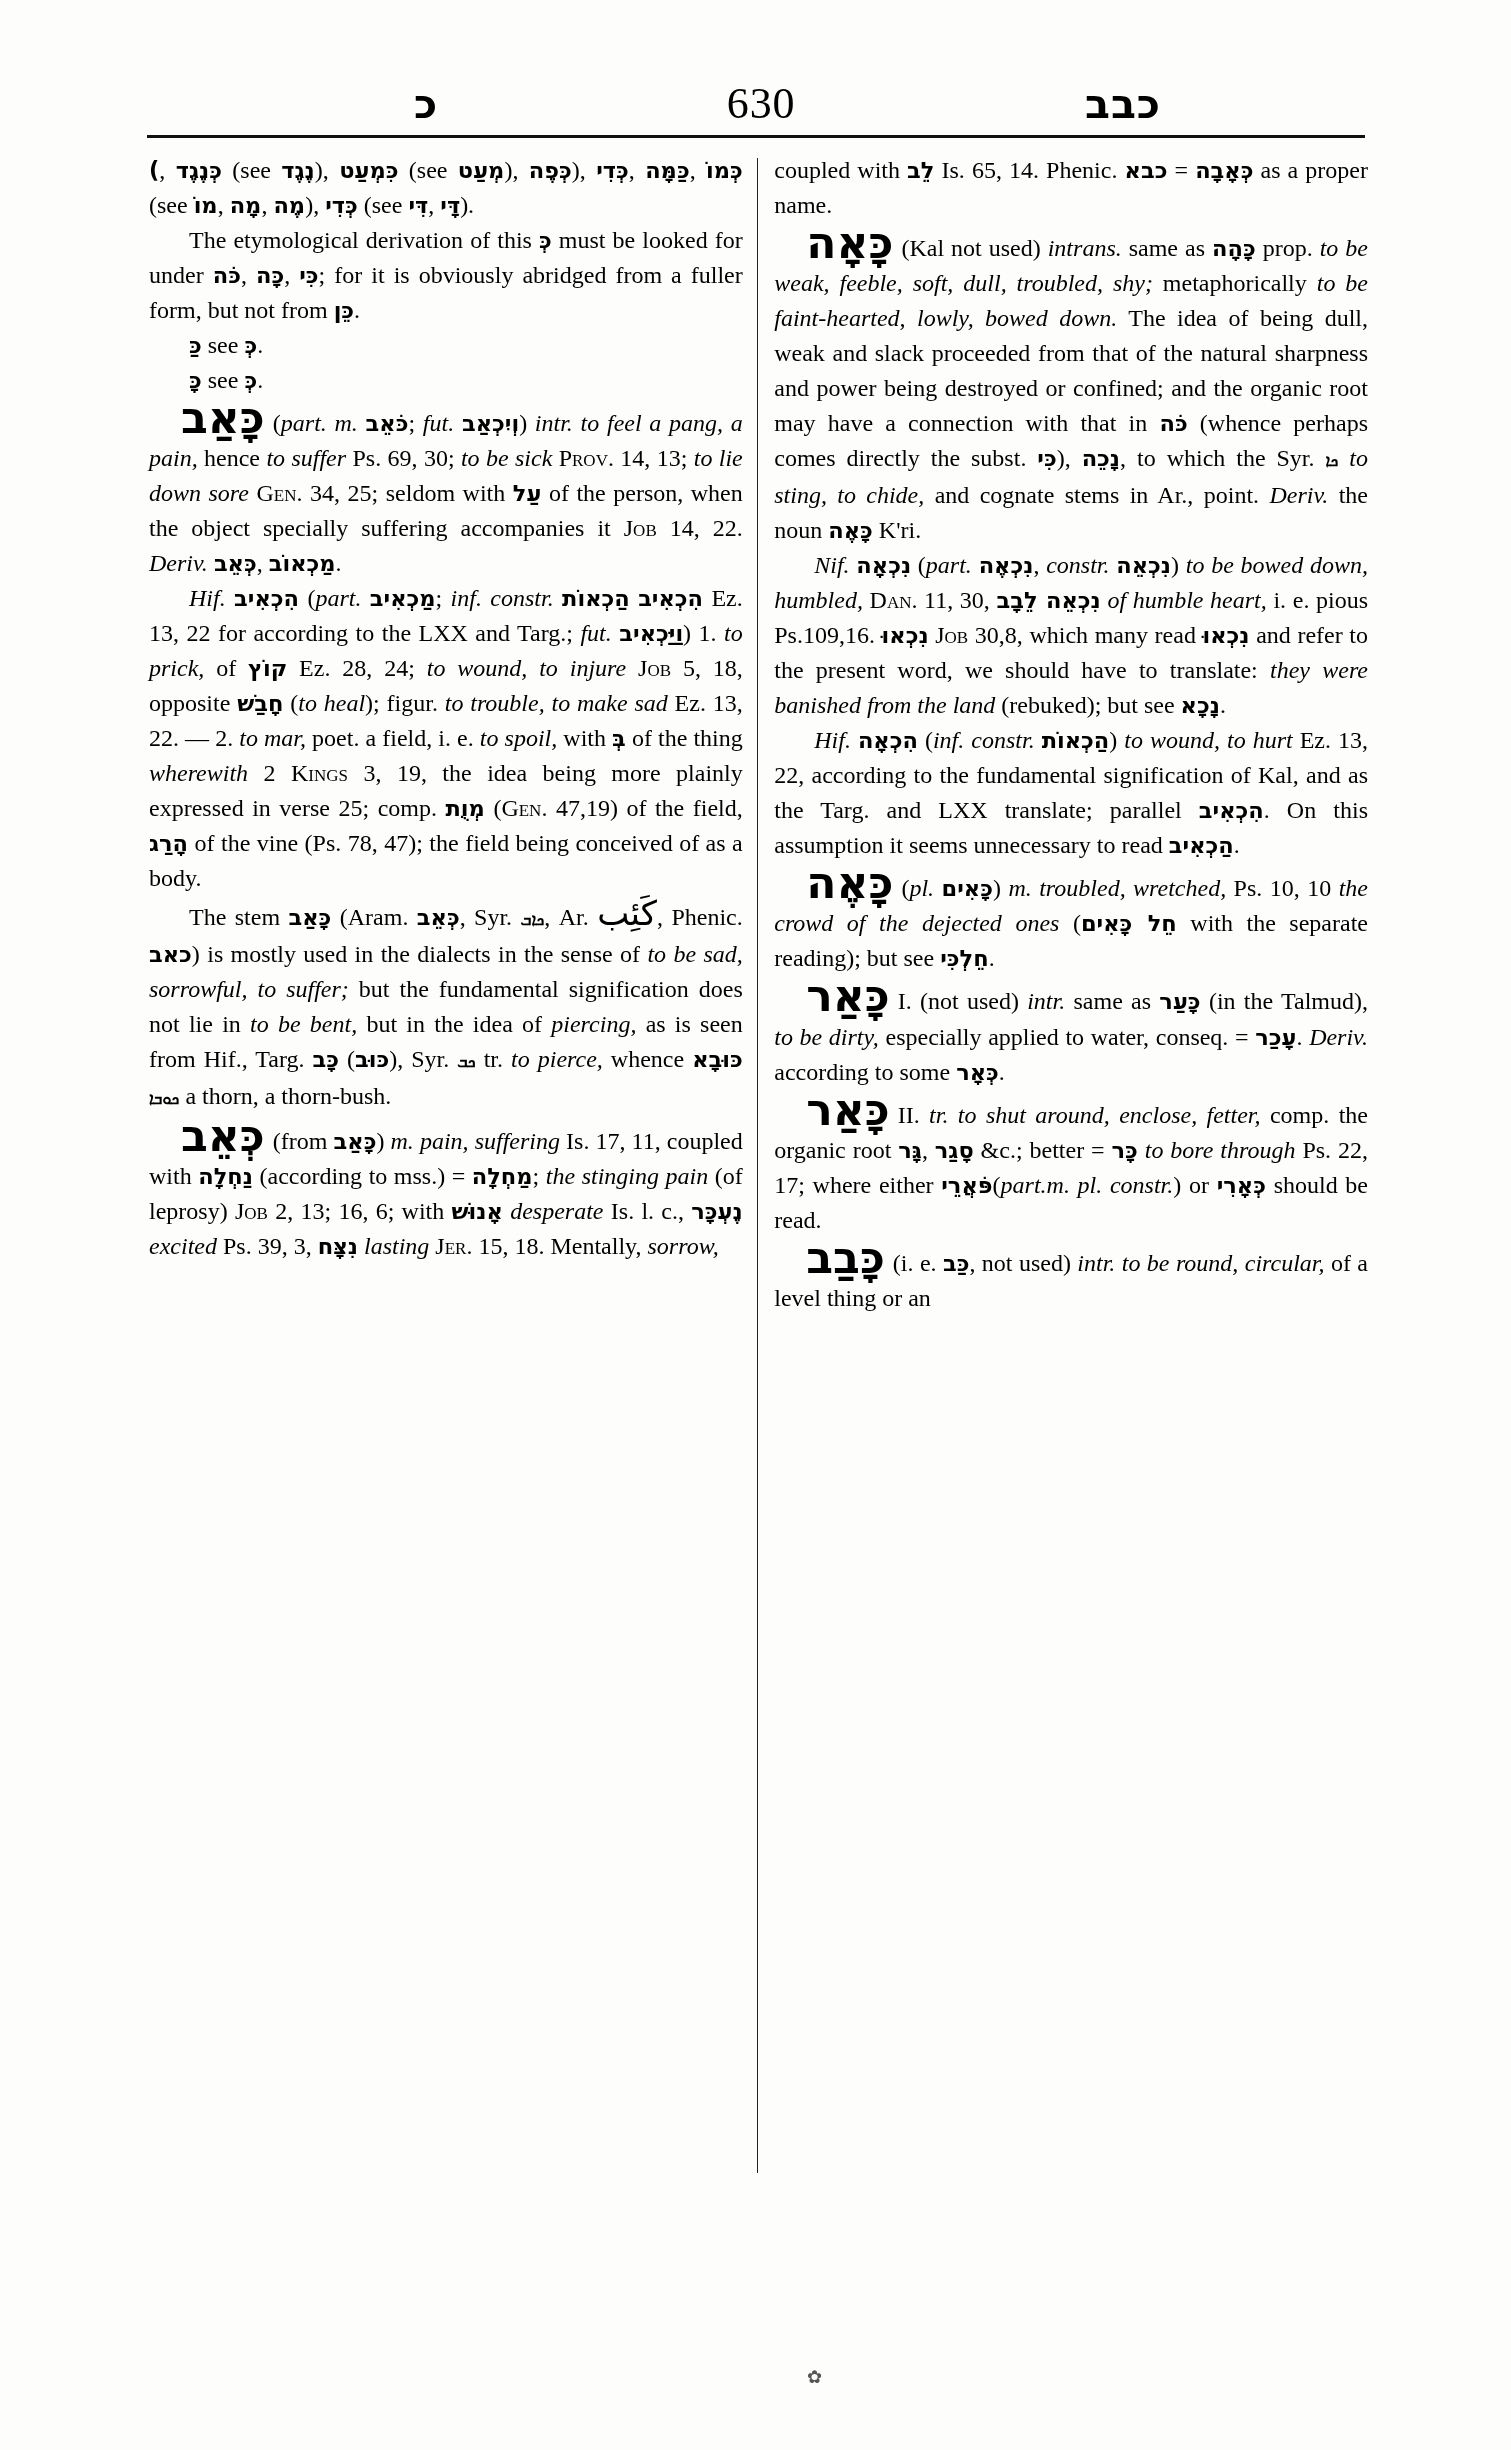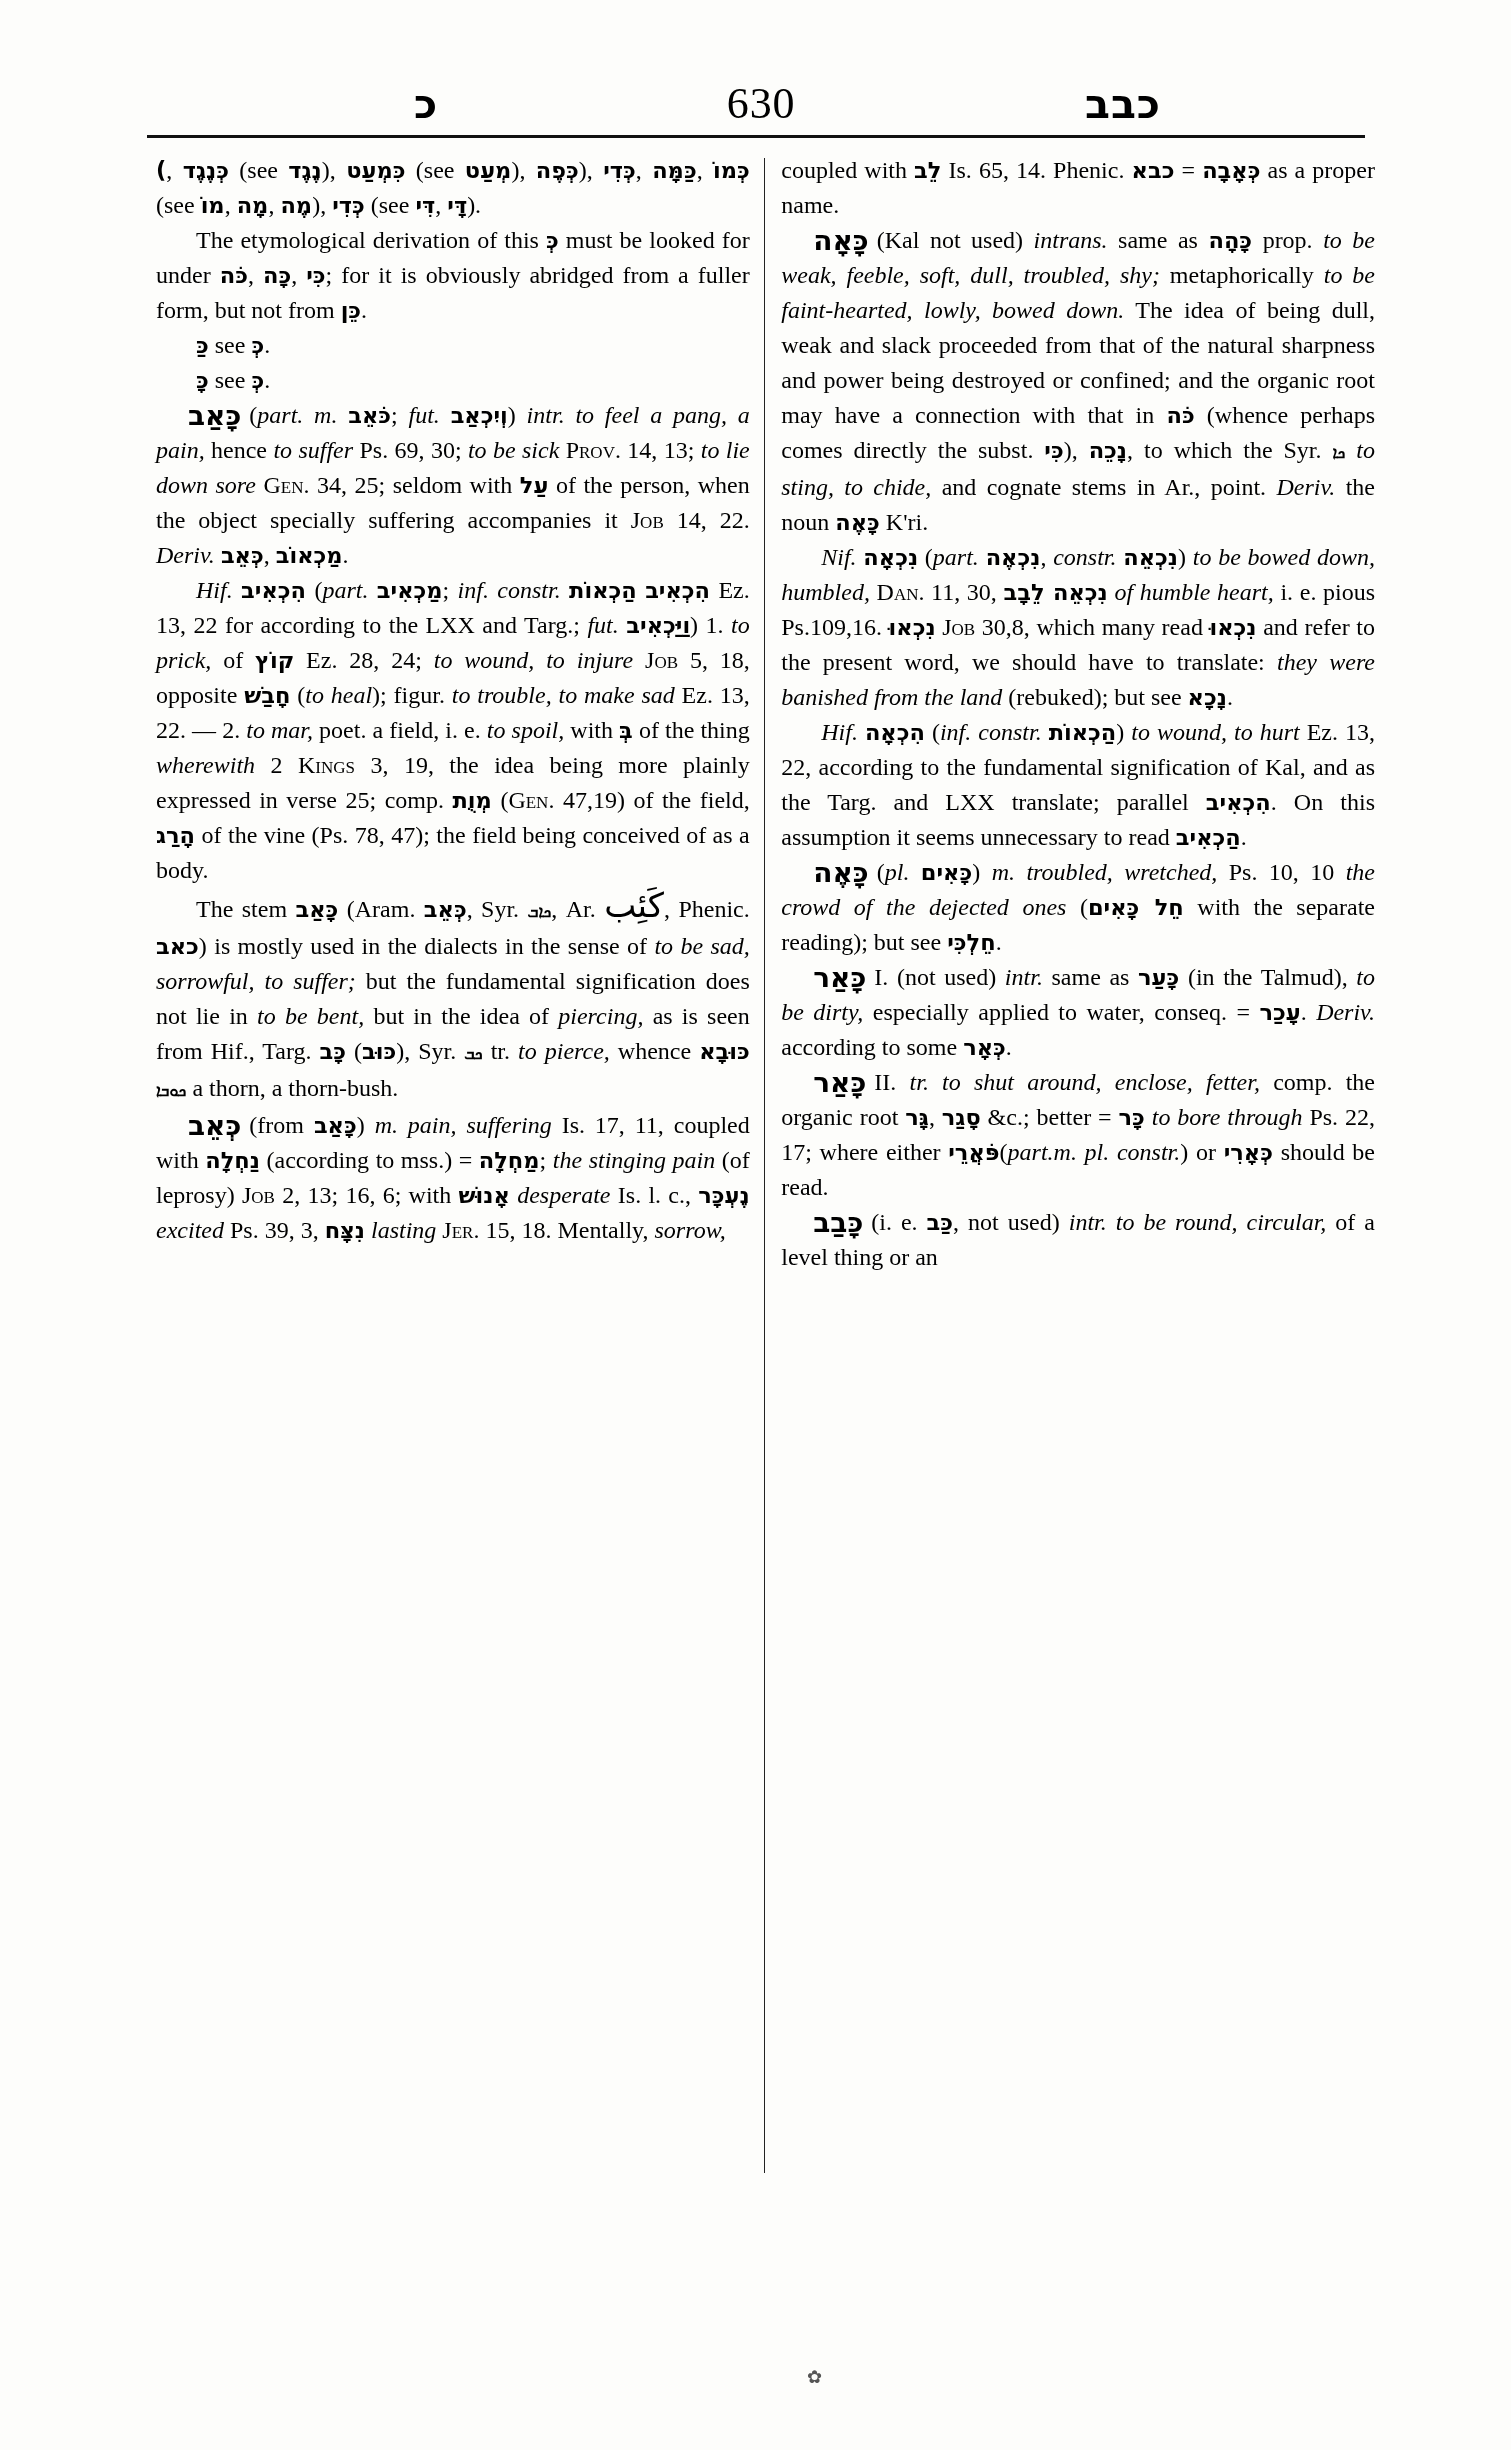--- a/index.html
+++ b/index.html
@@ -25,21 +25,21 @@
   .rh-right{margin-right:207px;letter-spacing:0.9px;margin-top:14px;}
   .rh-num{font-size:44px;font-weight:normal;letter-spacing:0.9px;text-align:center;}
 
   .rule{
     position:absolute;left:147px;right:147px;top:135px;
     border-top:3.6px solid #111;
   }
 
   
   .cols{
-    position:absolute;left:156px;top:153px;width:1219px;
+    position:absolute;left:149px;top:153px;width:1219px;
     display:flex;
   }
   .col{width:594px;}
   .gutter{width:31.5px;position:relative;}
   .gutter:after{
     content:"";position:absolute;left:14.4px;top:5.4px;bottom:0;
     border-left:1.8px solid #222;height:2015px;
   }
 
   .col p{
@@ -55,21 +55,21 @@
 
   i,em{font-style:italic;}
   .sc{font-variant:small-caps;}
   .heb{
     font-family:"DejaVu Sans",sans-serif;
     font-size:22.5px;font-weight:bold;
     direction:rtl;unicode-bidi:isolate;
   }
   .hw{
     font-family:"DejaVu Sans",sans-serif;
-    font-size:28px;font-weight:bold;
+    font-size:44px;font-weight:bold;
     direction:rtl;unicode-bidi:isolate;
     line-height:0.9;
   }
   .ar{
     font-family:"DejaVu Sans",sans-serif;
     font-size:34px;
     direction:rtl;unicode-bidi:isolate;
   }
   .syr{
     font-family:"DejaVu Sans",sans-serif;

